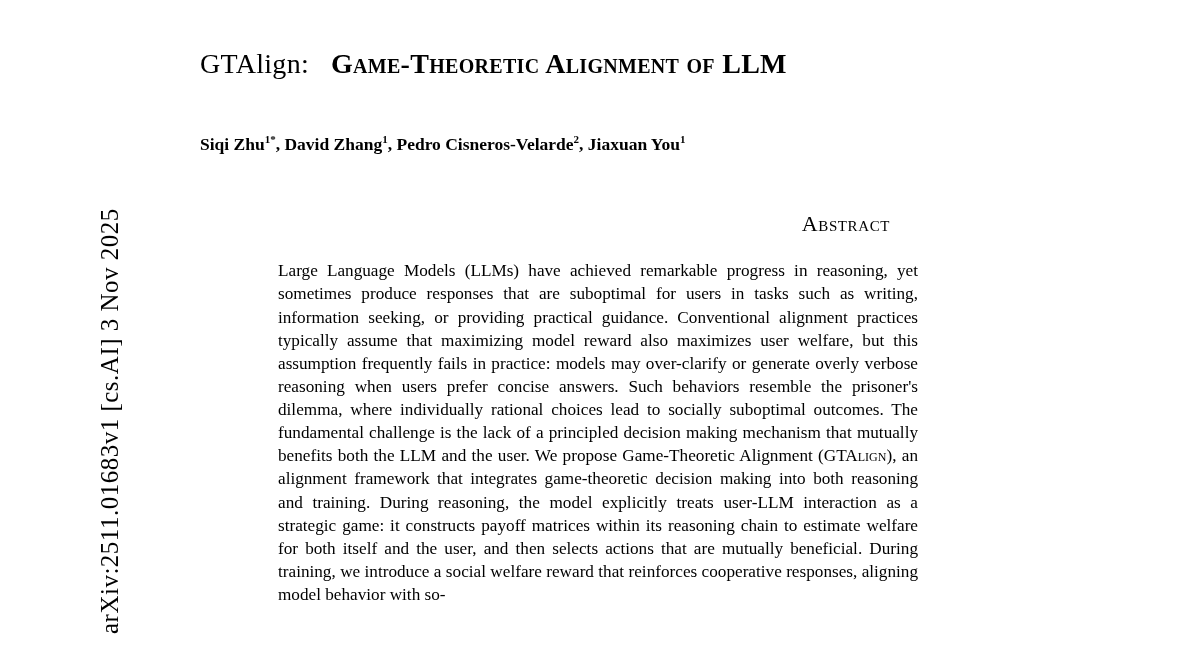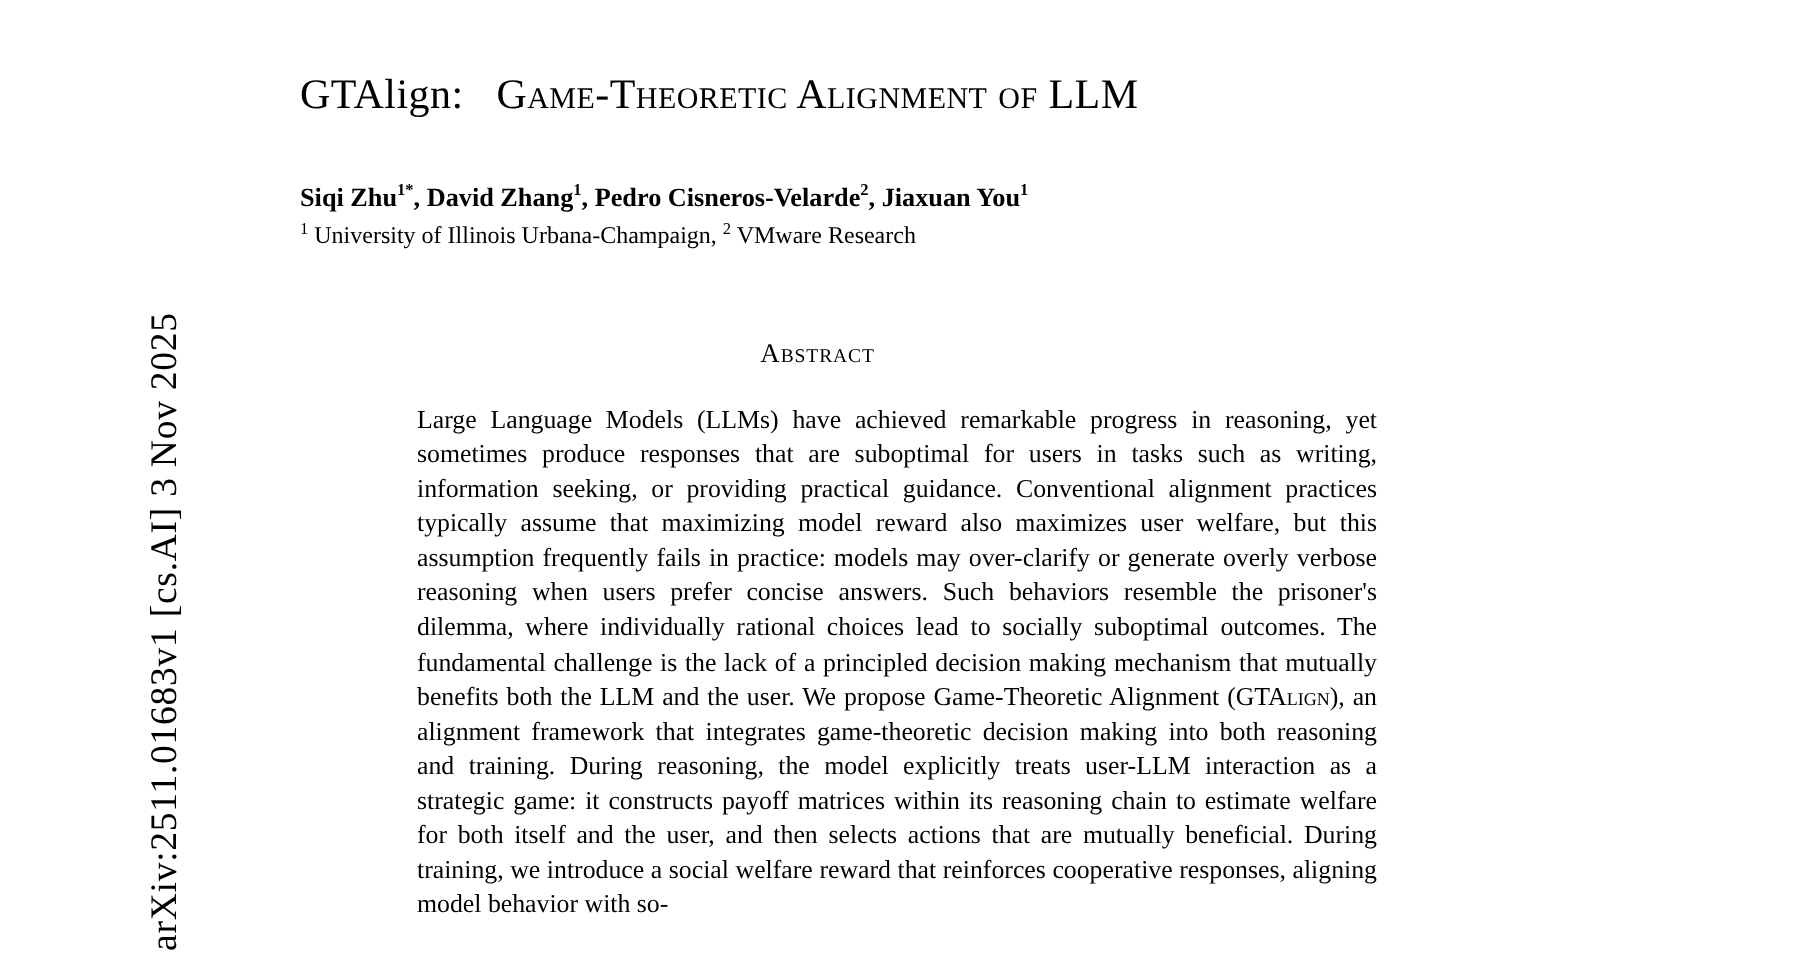--- a/index.html
+++ b/index.html
@@ -55,24 +55,25 @@
     font-variant: small-caps;
     letter-spacing: 0.3px;
     text-align: left;
     width: 800px;
   }
   .title .lead {
     font-variant: normal;
   }
   .title .sc {
     font-variant: small-caps;
+    font-weight: bold;
   }
 
   .authors {
-    margin-top: 36px;
+    margin-top: 48px;
     font-size: 17.5px;
     font-weight: bold;
     line-height: 1.3;
   }
   .authors sup {
     font-weight: bold;
     font-size: 11px;
     vertical-align: super;
   }
 
@@ -82,23 +83,23 @@
     line-height: 1.3;
     font-weight: normal;
   }
   .affil sup {
     font-size: 11px;
     vertical-align: super;
   }
 
   .abstract-head {
     margin-top: 56px;
-    text-align: center;
+    text-align: right;
     font-variant: small-caps;
-    font-size: 18px;
+    font-size: 22px;
     letter-spacing: 0.6px;
     width: 690px;
   }
 
   .abstract-body {
     margin-top: 22px;
     margin-left: 78px;
     width: 640px;
     font-size: 17.2px;
     line-height: 1.345;
@@ -125,26 +126,20 @@
     &nbsp;&nbsp;<span class="sc">Game-Theoretic Alignment of LLM</span><br>
   </div>
 
   <div class="authors">
     <span>Siqi Zhu</span><sup>1</sup><sup>*</sup>,
     <span>David Zhang</span><sup>1</sup>,
     <span>Pedro Cisneros-Velarde</span><sup>2</sup>,
     <span>Jiaxuan You</span><sup>1</sup>
   </div>
 
-  <div class="affil">
-    <sup>1</sup>
-    <span>University of Illinois Urbana-Champaign,</span>
-    <sup>2</sup>
-    <span>VMware Research</span>
-  </div>
 
   <div class="abstract-head">Abstract</div>
 
   <div class="abstract-body">
     <span>Large Language Models (LLMs) have achieved remarkable progress in reasoning, yet sometimes produce responses that are suboptimal for users in tasks such as writing, information seeking, or providing practical guidance. Conventional alignment practices typically assume that maximizing model reward also maximizes user welfare, but this assumption frequently fails in practice: models may over-clarify or generate overly verbose reasoning when users prefer concise answers. Such behaviors resemble the prisoner's dilemma, where individually rational choices lead to socially suboptimal outcomes. The fundamental challenge is the lack of a principled decision making mechanism that mutually benefits both the LLM and the user. We propose Game-Theoretic Alignment (</span><span class="sc">GTAlign</span><span>), an alignment framework that integrates game-theoretic decision making into both reasoning and training. During reasoning, the model explicitly treats user-LLM interaction as a strategic game: it constructs payoff matrices within its reasoning chain to estimate welfare for both itself and the user, and then selects actions that are mutually beneficial. During training, we introduce a social welfare reward that reinforces cooperative responses, aligning model behavior with so-</span>
   </div>
 
 </div>
 
 </body></html>

